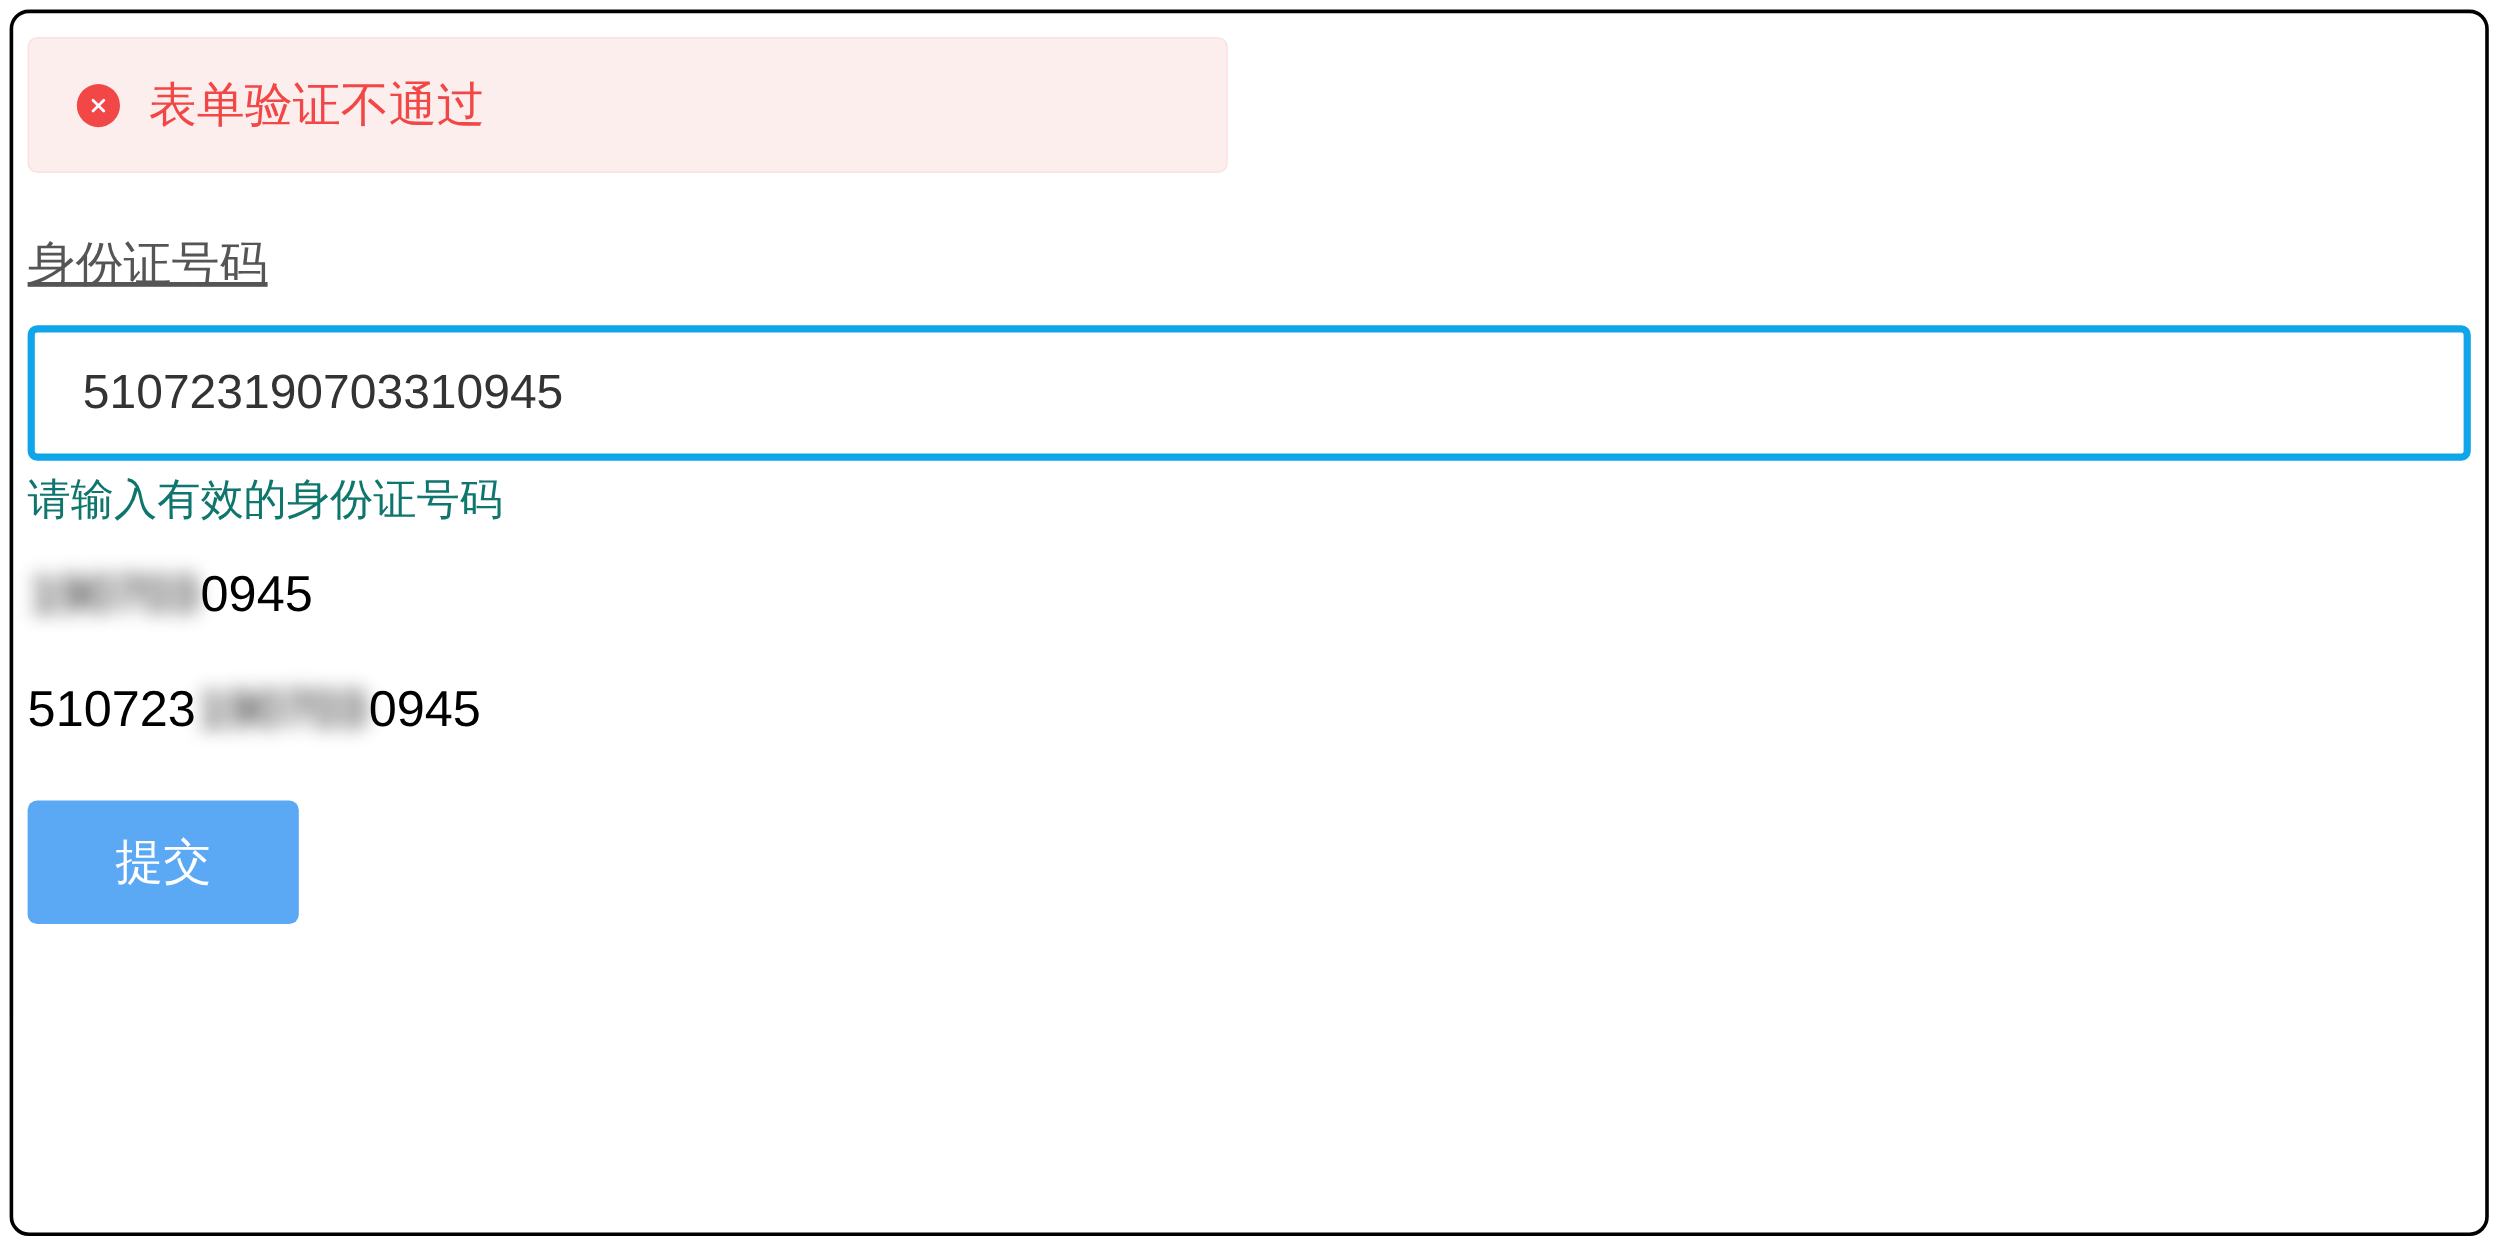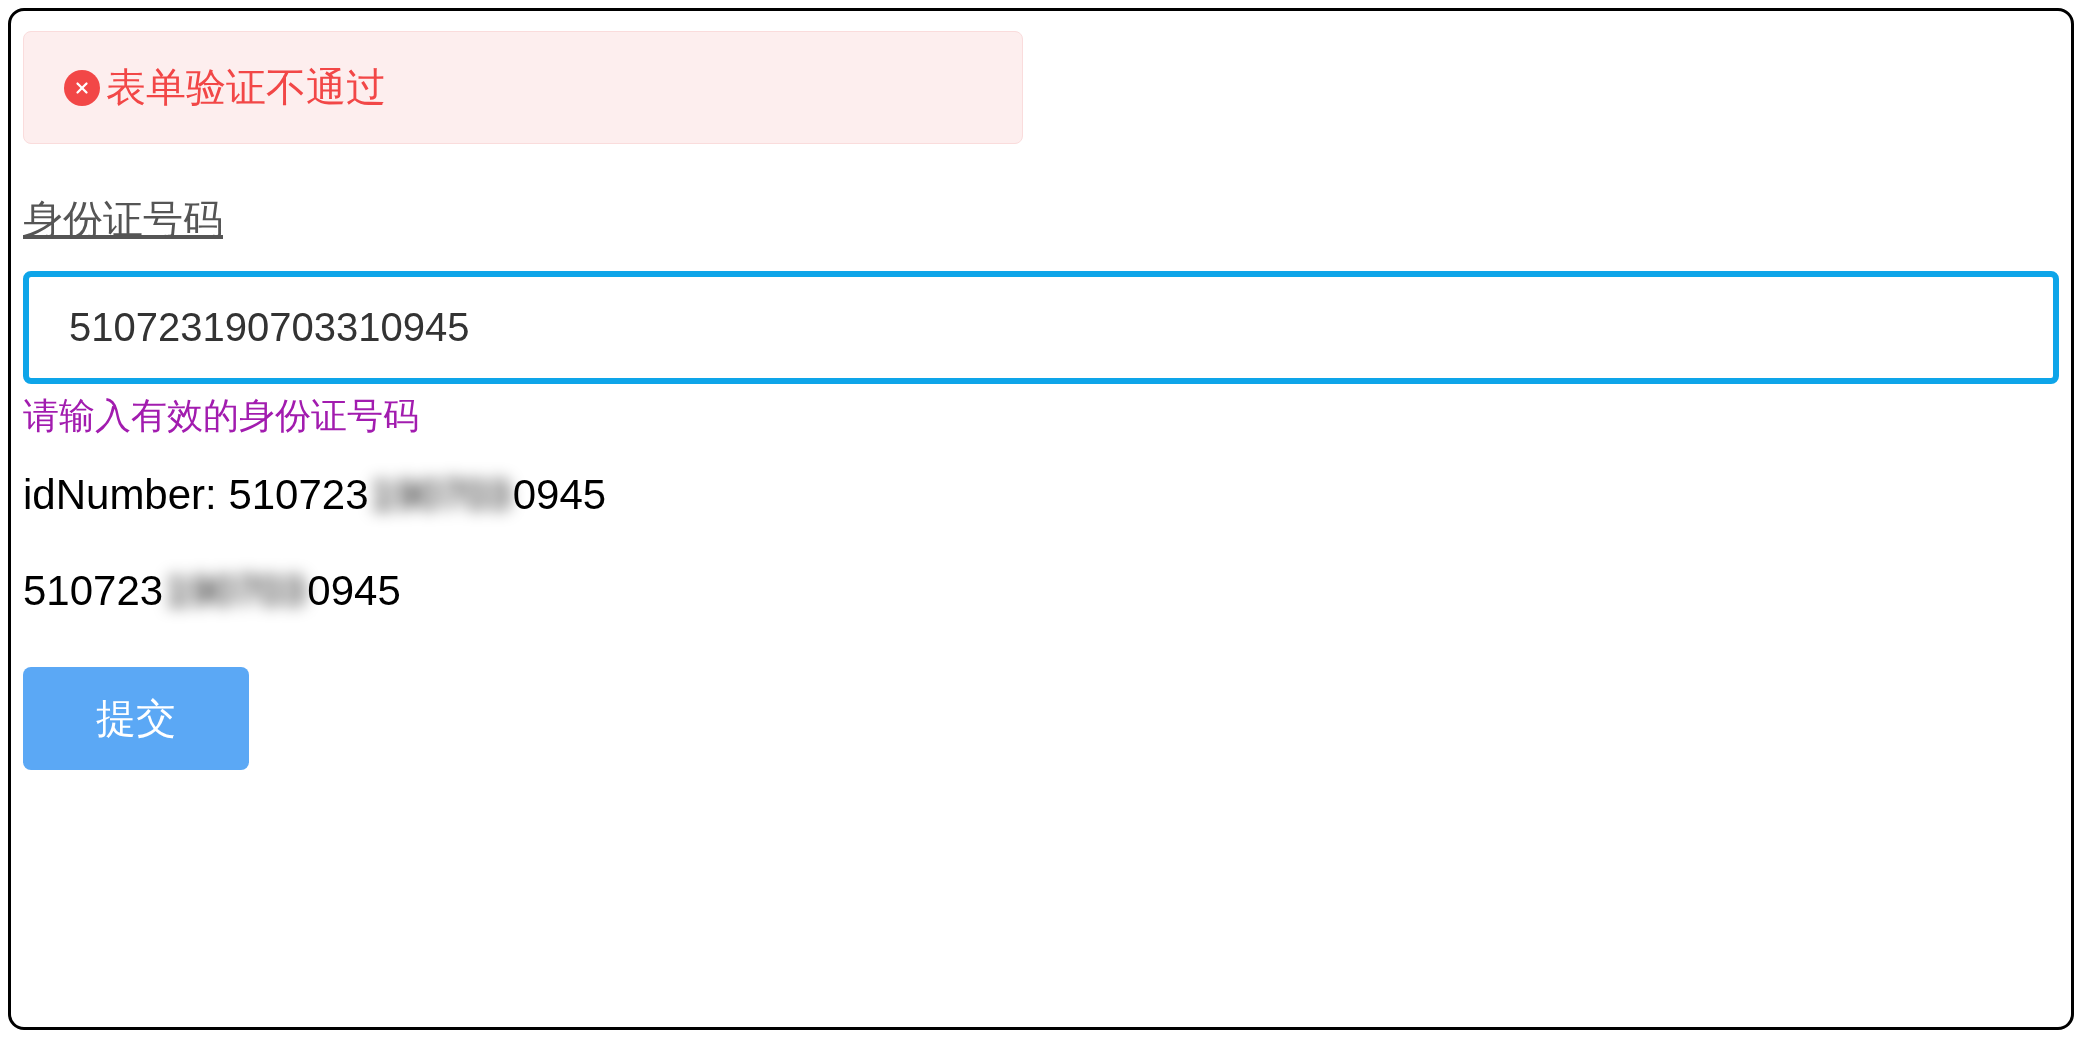--- a/index.html
+++ b/index.html
@@ -33,21 +33,21 @@
       line-height: 1.1;
       margin-top: 8px;
     }
     .alert-box {
       background: #fdeeee;
       border: 1px solid #fadcdc;
       border-radius: 8px;
       padding: 28px 40px;
       display: flex;
       align-items: center;
-      gap: 6px;
+      gap: 24px;
       flex: 0 1 1000px;
     }
     .alert-icon {
       width: 36px;
       height: 36px;
       border-radius: 50%;
       background: #f24747;
       display: flex;
       align-items: center;
       justify-content: center;
@@ -73,21 +73,21 @@
       width: 100%;
       border: 6px solid #0ea5e9;
       border-radius: 8px;
       padding: 28px 40px;
       font-size: 40px;
       color: #333;
       outline: none;
       background: #fff;
     }
     .error-msg {
-      color: #a21caf;
+      color: #0f766e;
       font-size: 36px;
       margin-top: 8px;
     }
     .id-display {
       font-size: 42px;
       color: #000;
       margin-top: 30px;
       display: flex;
       align-items: center;
     }
@@ -130,21 +130,20 @@
     </div>
   </div>
 
   <div class="field-label">身份证号码</div>
 
   <input type="text" class="id-input" value="510723190703310945" style="">
 
   <div class="error-msg">请输入有效的身份证号码</div>
 
   <div class="id-display">
-    <span>idNumber: 510723</span>
     <span class="blur-span">190703</span>
     <span>0945</span>
   </div>
 
   <div class="id-display-2">
     <span>510723</span>
     <span class="blur-span">190703</span>
     <span>0945</span>
   </div>
 

